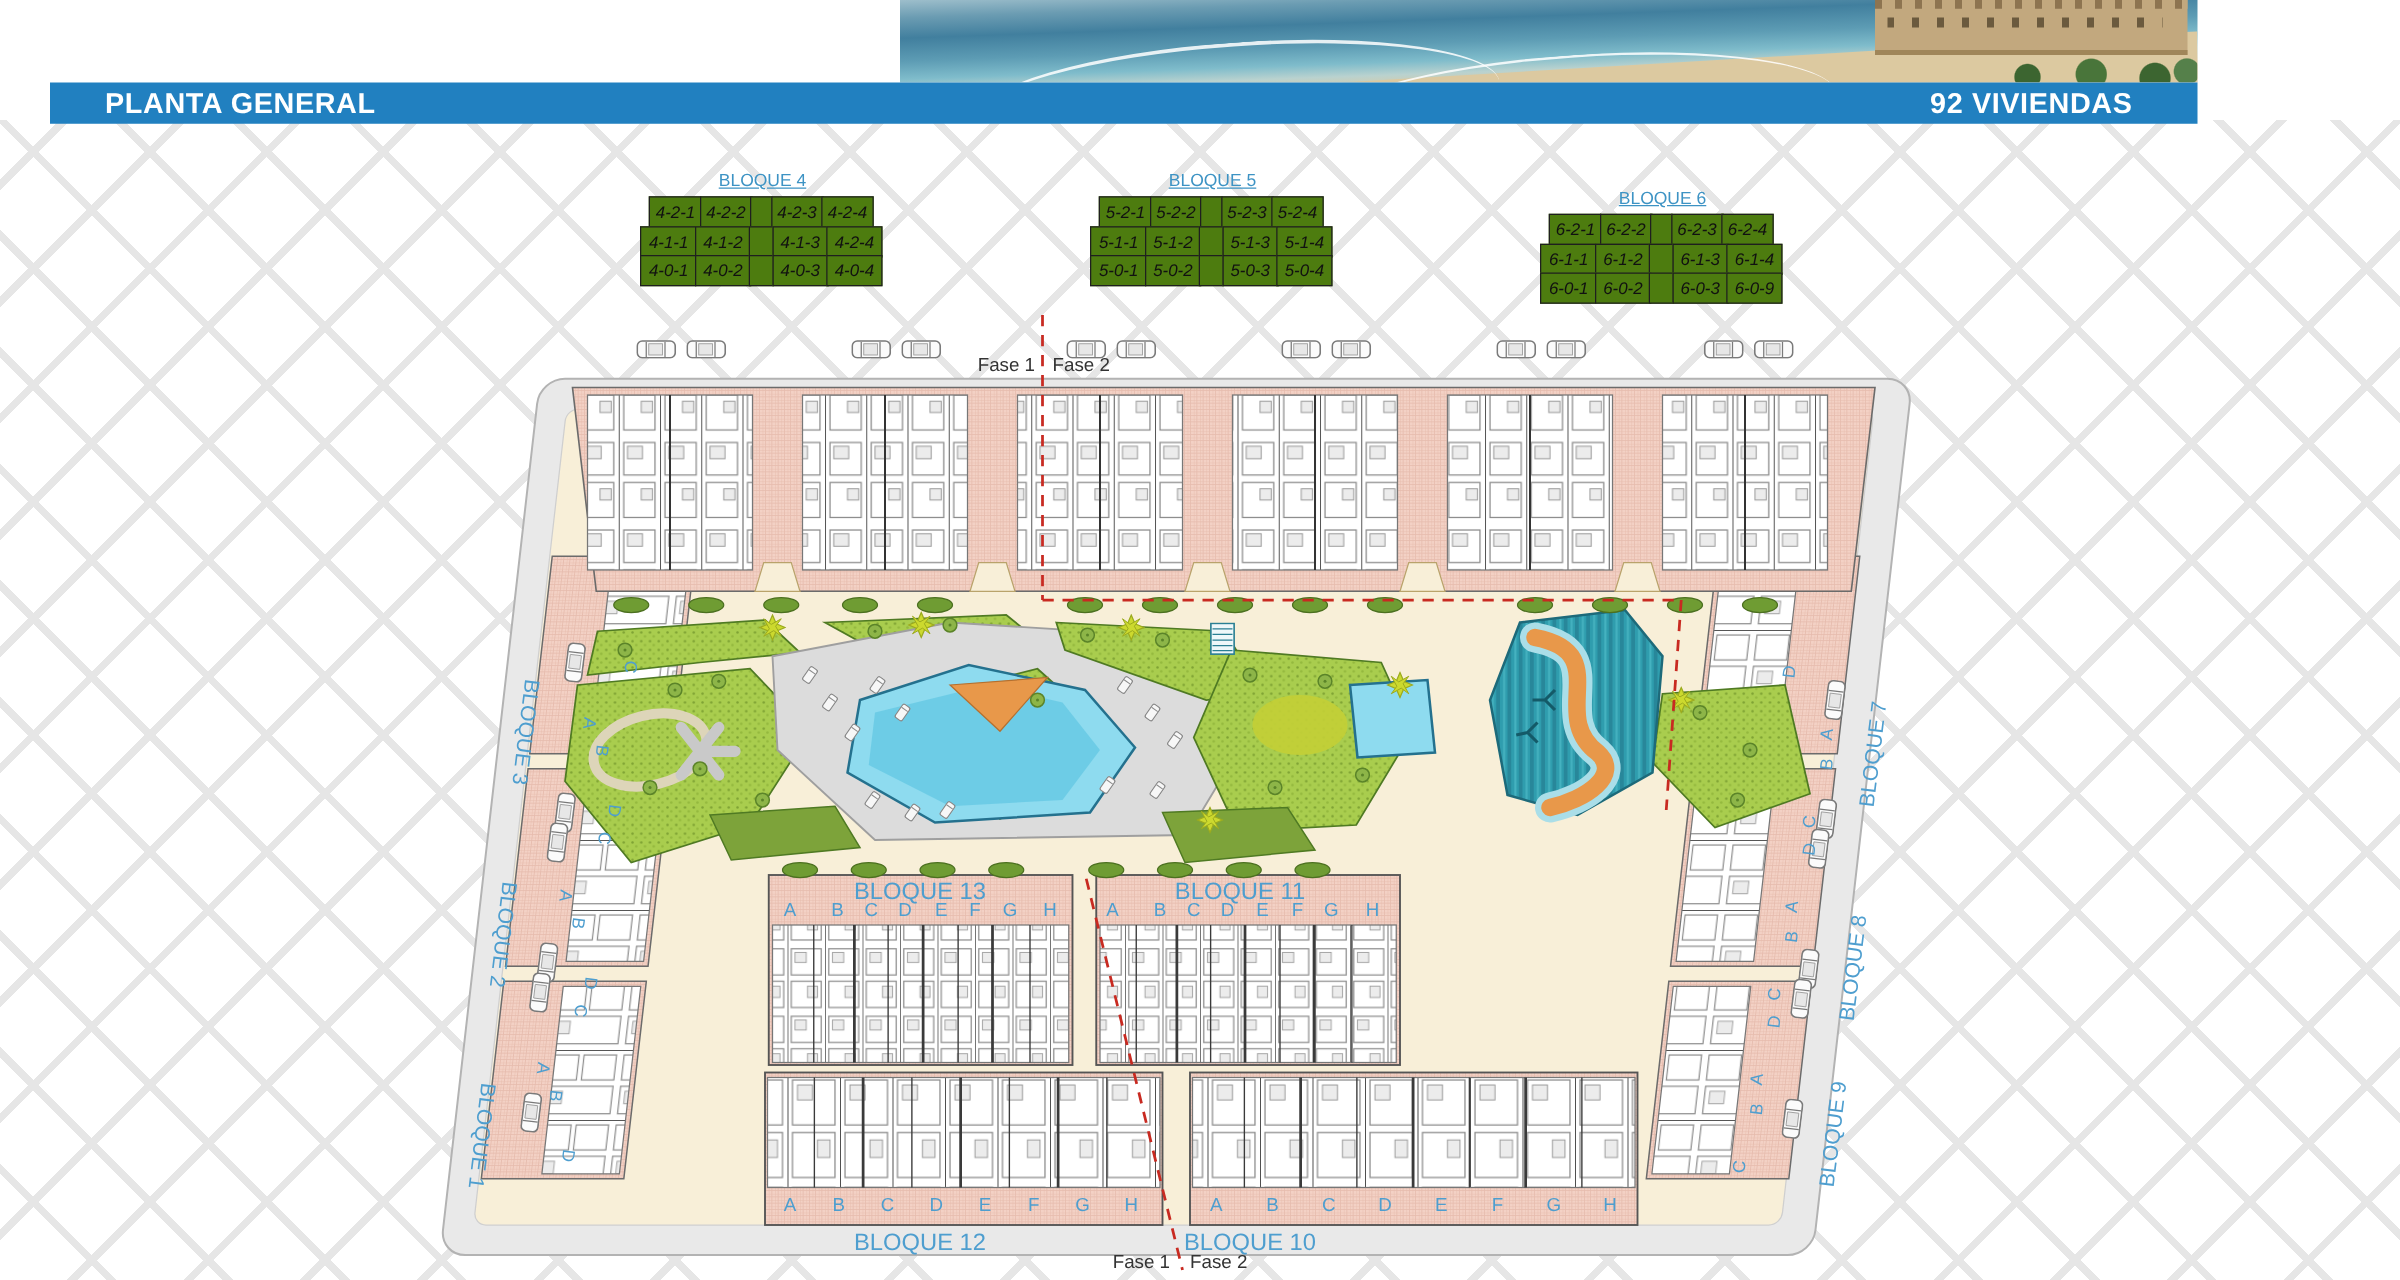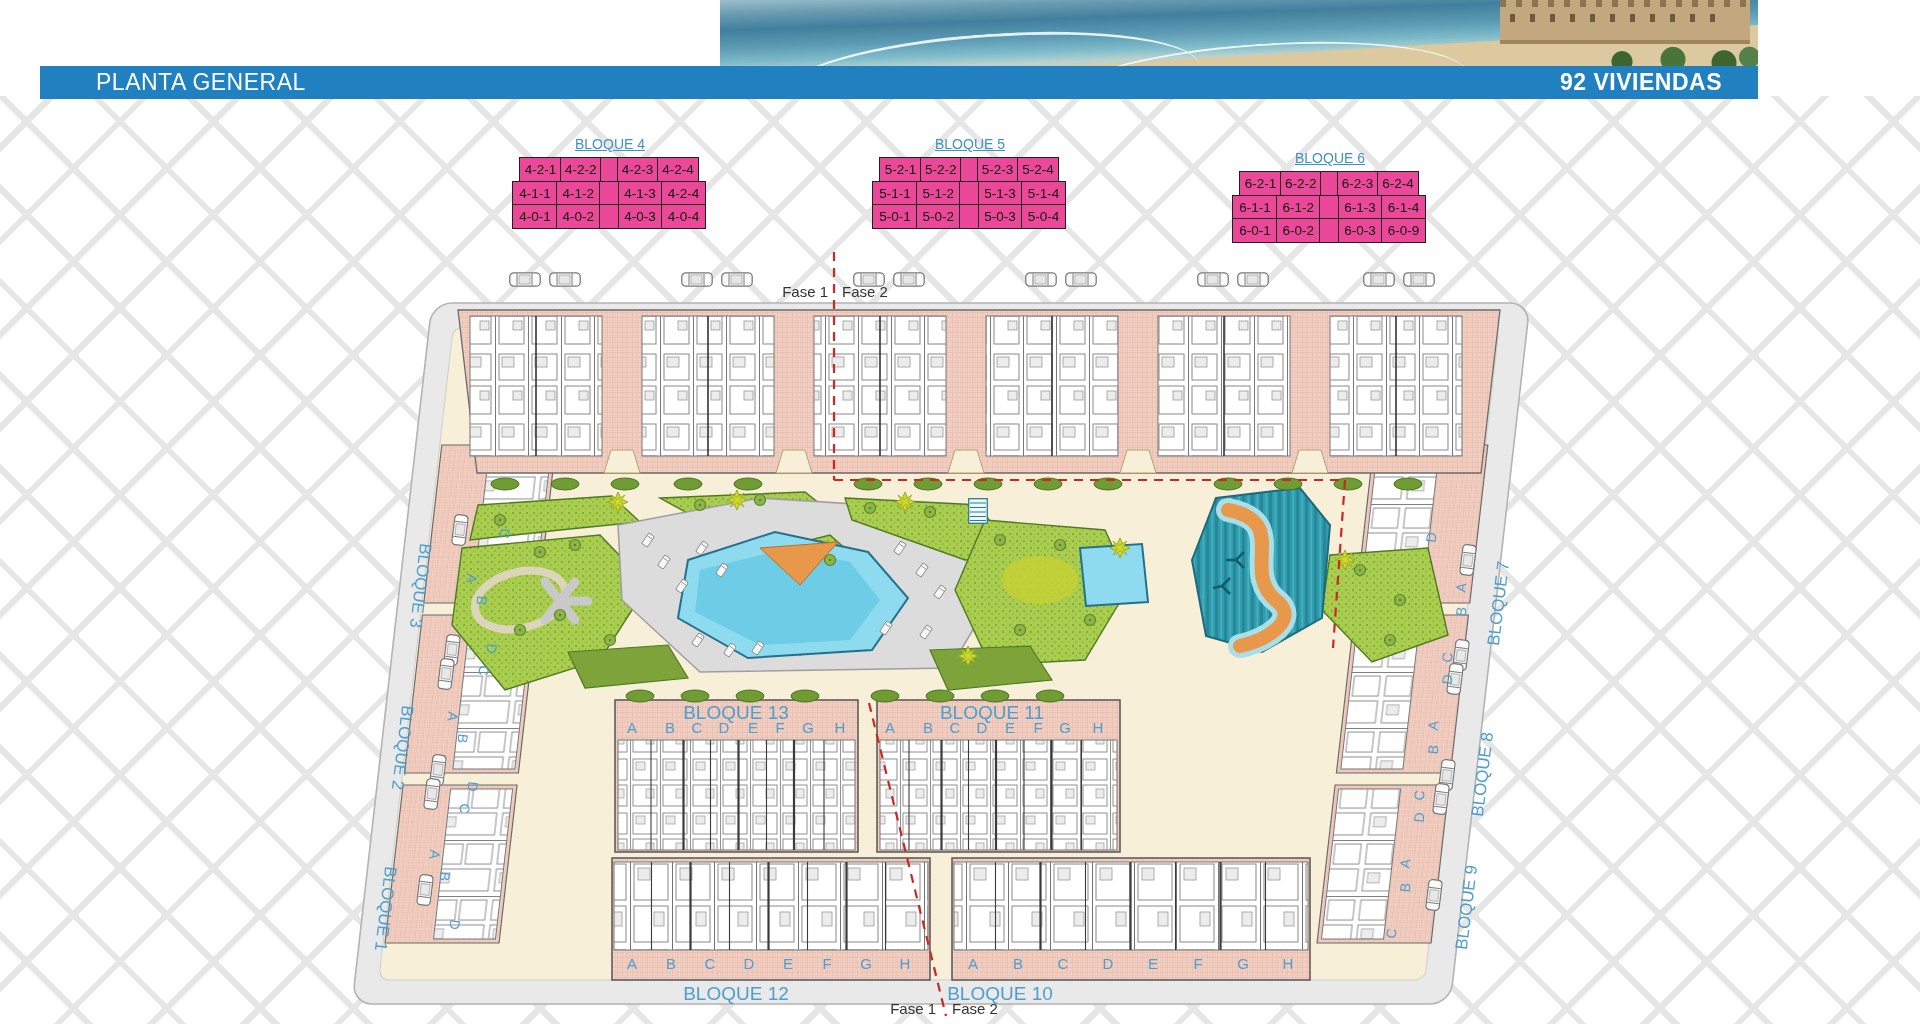--- a/index.html
+++ b/index.html
@@ -27,28 +27,28 @@
   .castle::after{content:"";position:absolute;left:10px;top:14px;width:220px;height:8px;
     background:repeating-linear-gradient(90deg,#6b5a3e 0 5px,rgba(0,0,0,0) 5px 20px);}
   .bushes{position:absolute;right:0;bottom:0;width:170px;height:22px;
     background:radial-gradient(circle at 20% 80%,#3c6530 0 10px,rgba(0,0,0,0) 11px),
                radial-gradient(circle at 50% 70%,#49753a 0 12px,rgba(0,0,0,0) 13px),
                radial-gradient(circle at 80% 85%,#3c6530 0 12px,rgba(0,0,0,0) 13px),
                radial-gradient(circle at 95% 60%,#55804a 0 10px,rgba(0,0,0,0) 11px);}
   
   .bar{position:absolute;left:40px;top:66px;width:1718px;height:33px;background:#2180c0;
     color:#fff;display:flex;align-items:center;justify-content:space-between;}
-  .bar .t1{font-size:23px;font-weight:normal;letter-spacing:.5px;padding-left:56px;}
-  .bar .t2{font-size:23px;font-weight:bold;letter-spacing:.5px;padding-right:36px;}
+  .bar .t1{font-size:23px;font-weight:bold;letter-spacing:.5px;padding-left:44px;}
+  .bar .t2{font-size:23px;font-weight:bold;letter-spacing:.5px;padding-right:52px;}
   
   .unit-table{position:absolute;top:136px;width:200px;text-align:center;}
   .ut-title{font-size:14px;color:#3d93c4;margin-bottom:7px;text-decoration:underline;}
   .ut-row{display:flex;justify-content:center;}
   .ut-cell{width:43px;height:23px;border:1.6px solid #1f1f1f;margin-left:-1.6px;
-    margin-top:-1.6px;background:#ec4899;font-size:13.5px;line-height:23px;color:#111;}
+    margin-top:-1.6px;background:#4d7c0f;font-size:13.5px;line-height:23px;color:#111;font-style:italic;}
   .ut-row.first .ut-cell{width:40px;}
   .ut-cell.gap{width:18px;}
   .ut-row.first .ut-cell.gap{width:16px;}
   svg text{font-family:"Liberation Sans", sans-serif;}
 </style>
 </head>
 <body>
 
 <div class="lattice"></div>
 

